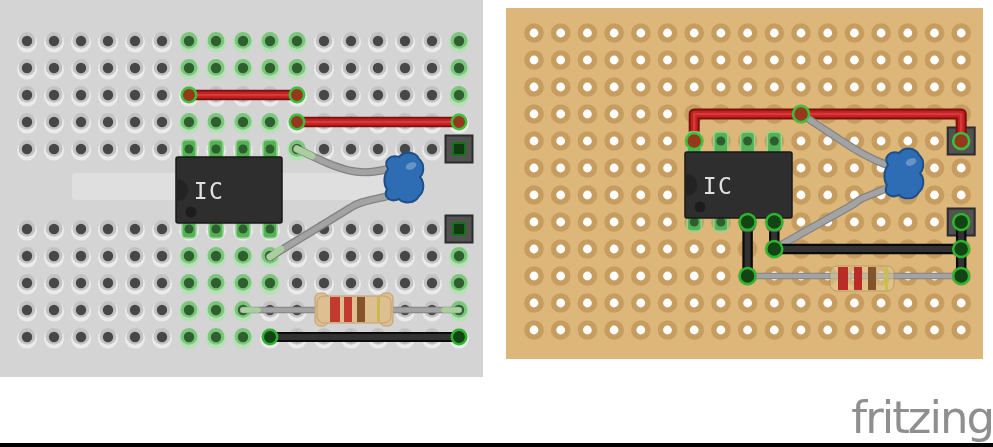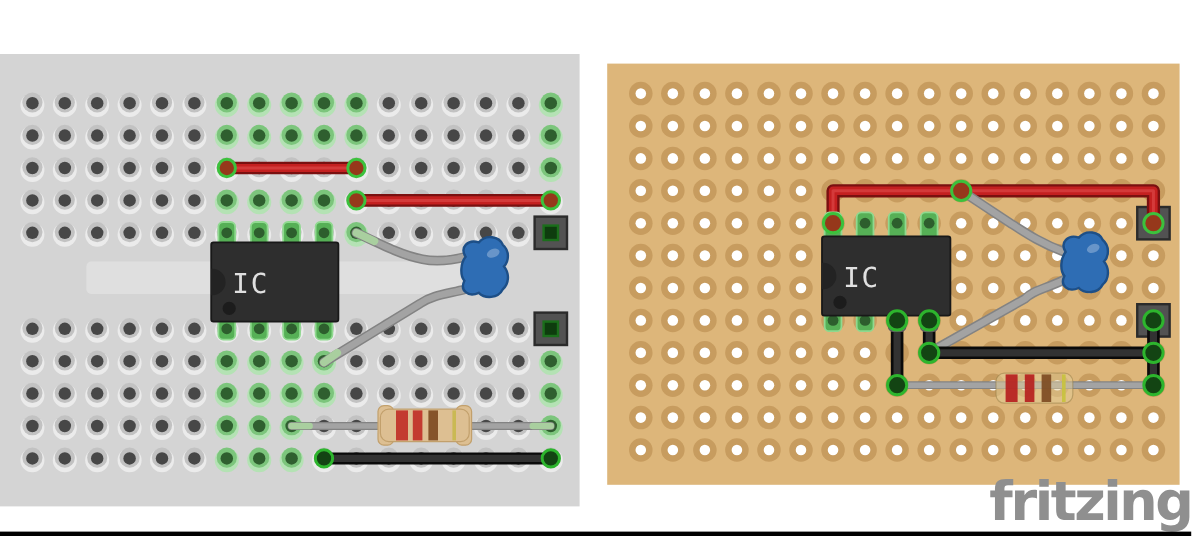--- a/index.html
+++ b/index.html
@@ -1,21 +1,21 @@
 <!DOCTYPE html>
 <html><head>
 <meta charset="utf-8">
 <style>
   html,body{margin:0;padding:0;background:#fff;}
   .screen{position:relative;width:993px;height:447px;background:#ffffff;overflow:hidden;
           font-family:"DejaVu Sans",sans-serif;}
-  .board{position:absolute;margin-top:45px;}
+  .board{position:absolute;}
   .board svg{display:block;}
   .watermark{position:absolute;right:0px;bottom:7px;font-family:"DejaVu Sans",sans-serif;
-             font-weight:bold;font-size:45px;letter-spacing:-2px;line-height:1;}
+             font-weight:normal;font-size:45px;letter-spacing:-2px;line-height:1;}
   .bottom-bar{position:absolute;left:0;right:0;bottom:0;height:4px;background:#000;}
 </style>
 </head>
 <body>
 
 <div class="screen" style="background: rgb(255, 255, 255);">
   <div class="board" style="left: 0px; top: 0px; width: 483px; height: 377px; background: rgb(212, 212, 212);">
       <svg width="483" height="377">
         <rect x="72" y="173" width="343" height="27" rx="4" fill="#dfdfdf"></rect>
         <circle cx="27" cy="42.6" r="10" fill="#ebebeb"></circle>

